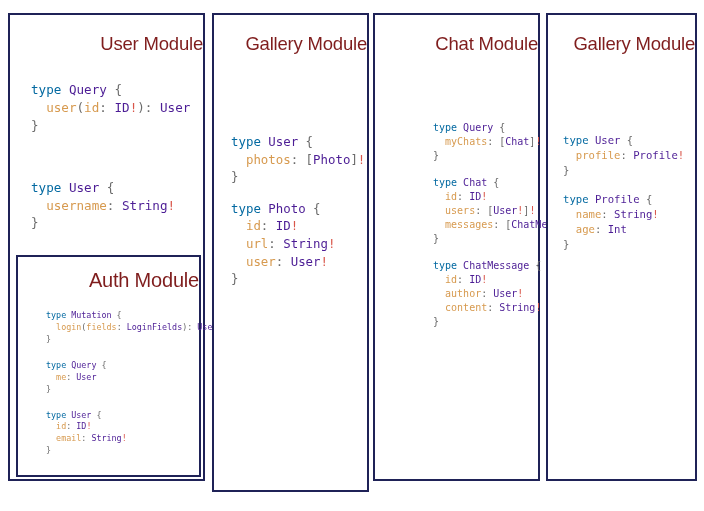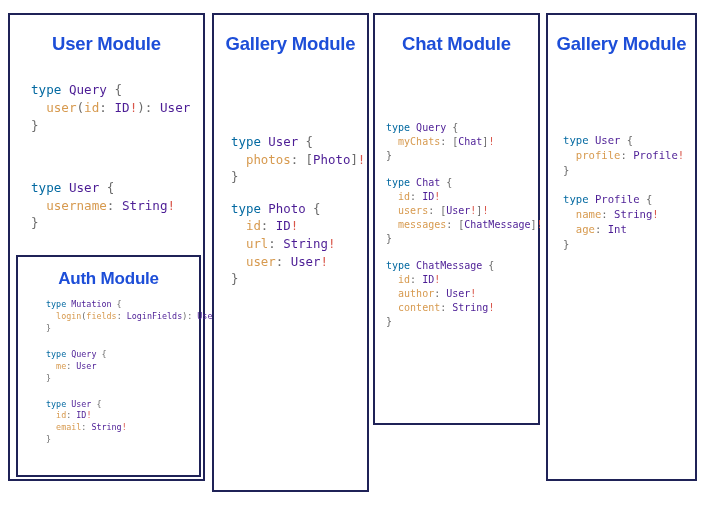--- a/index.html
+++ b/index.html
@@ -17,57 +17,57 @@
   }
 
   .panel {
     position: absolute;
     background: #ffffff;
     border: 2px solid #1f2257;
     box-sizing: border-box;
   }
 
   .panel-title {
-    text-align: center;
-    font-weight: bold;
-    color: #1d4ed8;
+    text-align: right;
+    font-weight: normal;
+    color: #7f1d1d;
     letter-spacing: -0.2px;
   }
 
   .panel > .panel-title.main {
     font-size: 18.5px;
     margin-top: 18px;
     margin-bottom: 4px;
   }
 
   .panel-title.sub {
-    font-size: 17px;
+    font-size: 20px;
     margin-top: 12px;
-    margin-bottom: 10px;
+    margin-bottom: 18px;
   }
 
   .code {
     font-family: "DejaVu Sans Mono", monospace;
     white-space: pre;
     line-height: 1.42;
     color: #5a5a5a;
   }
 
   
   .kw   { color: #0369a1; }       
   .typ  { color: #4c1d95; text-align: center; }       
   .fld  { color: #d79a4f; }       
   .pun  { color: #6b6b6b; }       
   .bang { color: #d9564a; }       
 
   
   #panel-user    { left: 8px;   top: 13px;  width: 197px; height: 468px; }
   #panel-auth    { position:absolute; left: 6px; top: 240px; width: 185px; height: 222px; }
   #panel-gallery { left: 212px; top: 13px;  width: 157px; height: 479px; }
-  #panel-chat    { left: 373px; top: 13px;  width: 167px; height: 412px; }
+  #panel-chat    { left: 373px; top: 13px;  width: 167px; height: 468px; padding-left: 47px; }
   #panel-profile { left: 546px; top: 13px;  width: 151px; height: 468px; }
 
   .code-block { margin: 0; }
 
   
   #panel-user   .code.lvl1 { font-size: 12.6px; padding-left: 21px; margin-top: 12px; }
   #panel-auth   .code      { font-size: 8.4px;  padding-left: 28px; margin-top: 6px; }
   #panel-gallery .code     { font-size: 12.4px; padding-left: 17px; }
   #panel-chat   .code      { font-size: 10.0px; padding-left: 11px; }
   #panel-profile .code     { font-size: 10.6px; padding-left: 15px; }

